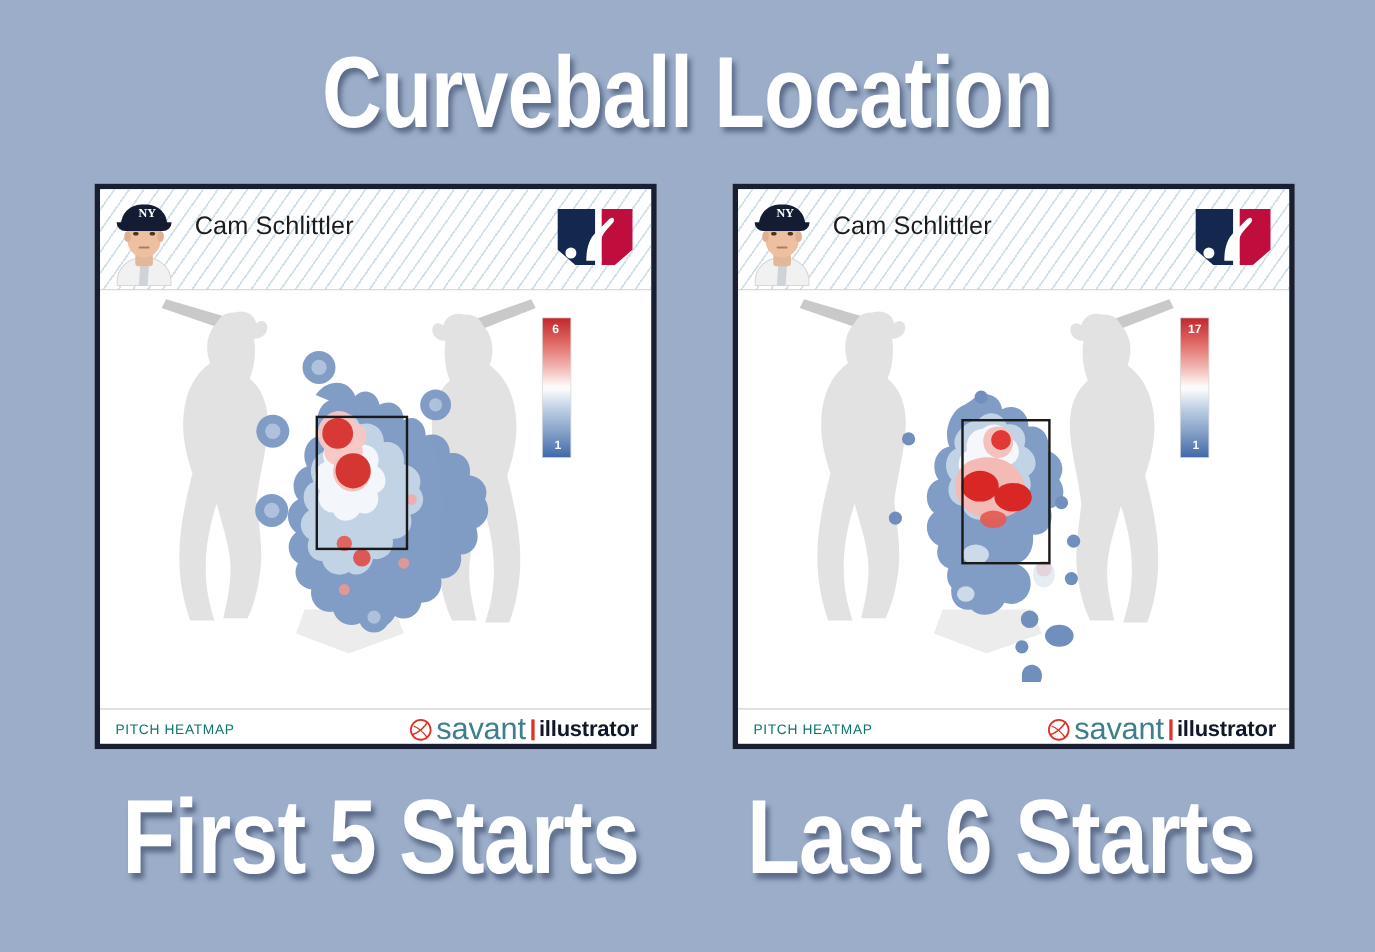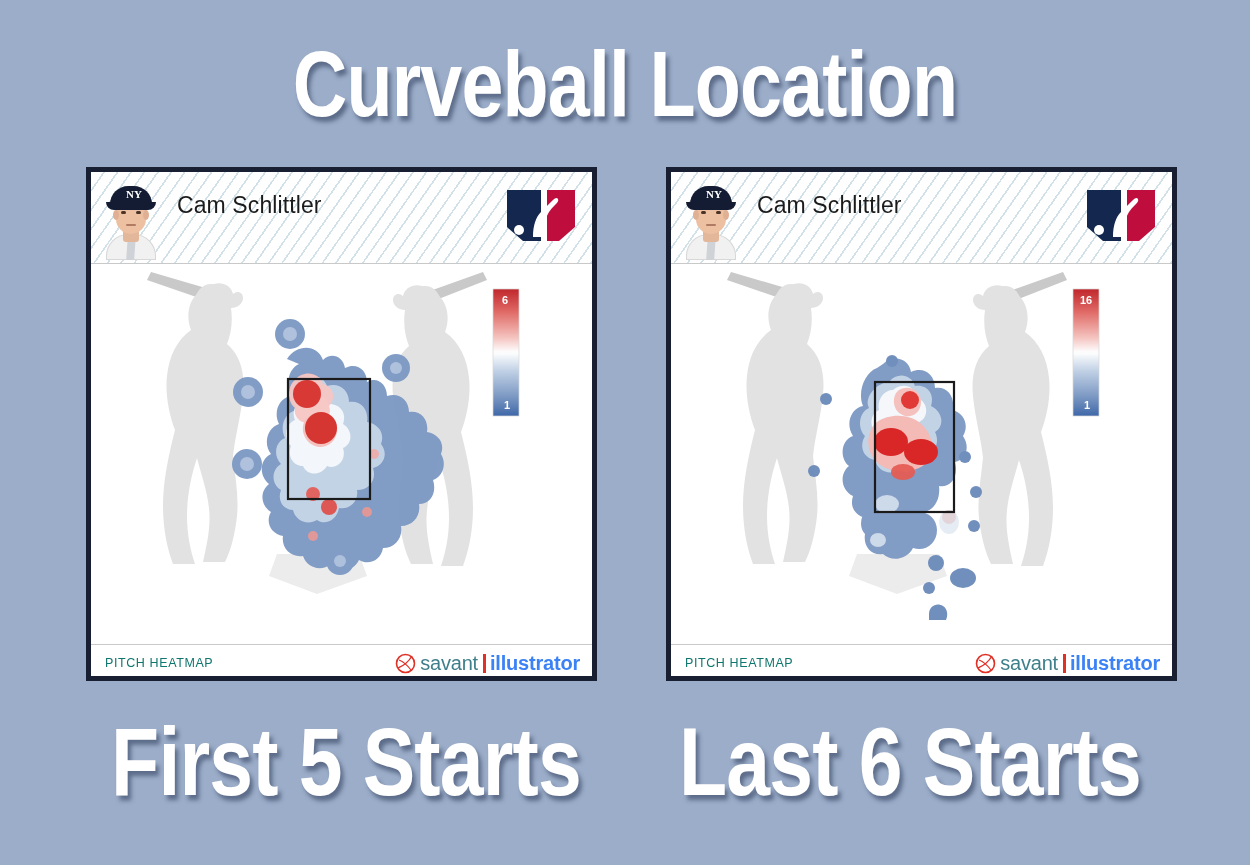--- a/index.html
+++ b/index.html
@@ -144,30 +144,30 @@
     font-size:12.5px;letter-spacing:0.6px;
     color:#0f766e;
     font-family:"Liberation Sans",sans-serif;
   }
   .brand{
     position:absolute;right:12px;top:6px;
     display:flex;align-items:center;height:24px;
   }
   .brand-ball{margin-right:4px;display:block;}
   .brand-savant{
-    font-size:20px;color:#3f7f8c;
+    font-size:28px;color:#3f7f8c;
     font-family:"Liberation Sans",sans-serif;
     letter-spacing:-0.2px;
   }
   .brand-sep{
     display:inline-block;width:3px;height:19px;
     background:#e03127;margin:0 4px 0 5px;
   }
   .brand-illustrator{
-    font-size:20px;color:#3b82f6;font-weight:bold;
+    font-size:20px;color:#0f172a;font-weight:bold;
     font-family:"Liberation Sans",sans-serif;
     letter-spacing:-0.2px;
   }
 </style>
 </head>
 <body>
 
 <div class="display-text" id="main-title">Curveball Location</div>
 
 <div class="card" id="card-left">
@@ -448,21 +448,21 @@
         </g>
       </g>
 
       <rect x="204" y="118" width="79" height="130" fill="none" stroke="#1a1a1a" stroke-width="2.2"></rect>
 
       <g>
         <rect x="402" y="25" width="26" height="127" fill="url(#cbar2)"></rect>
         <rect x="402" y="25" width="26" height="127" fill="none" stroke="#d8d8d8" stroke-width="0.7"></rect>
       </g>
     </svg>
-    <div style="position:absolute;left:409px;top:30px;color:#fff;font-size:11px;font-weight:bold;">16</div>
+    <div style="position:absolute;left:409px;top:30px;color:#fff;font-size:11px;font-weight:bold;">17</div>
     <div style="position:absolute;left:413px;top:135px;color:#fff;font-size:11px;font-weight:bold;">1</div>
   </div>
 
   <div class="card-footer">
     <div class="footer-label">PITCH HEATMAP</div>
     <div class="brand">
       <svg class="brand-ball" width="21" height="21" viewBox="0 0 21 21">
         <circle cx="10.5" cy="10.5" r="9" fill="none" stroke="#e03127" stroke-width="1.6"></circle>
         <path d="M3 15 C8 13 14 8 17 3" fill="none" stroke="#e03127" stroke-width="1.4"></path>
         <path d="M4 7 C9 9 13 13 16 17" fill="none" stroke="#e03127" stroke-width="1.2"></path>

